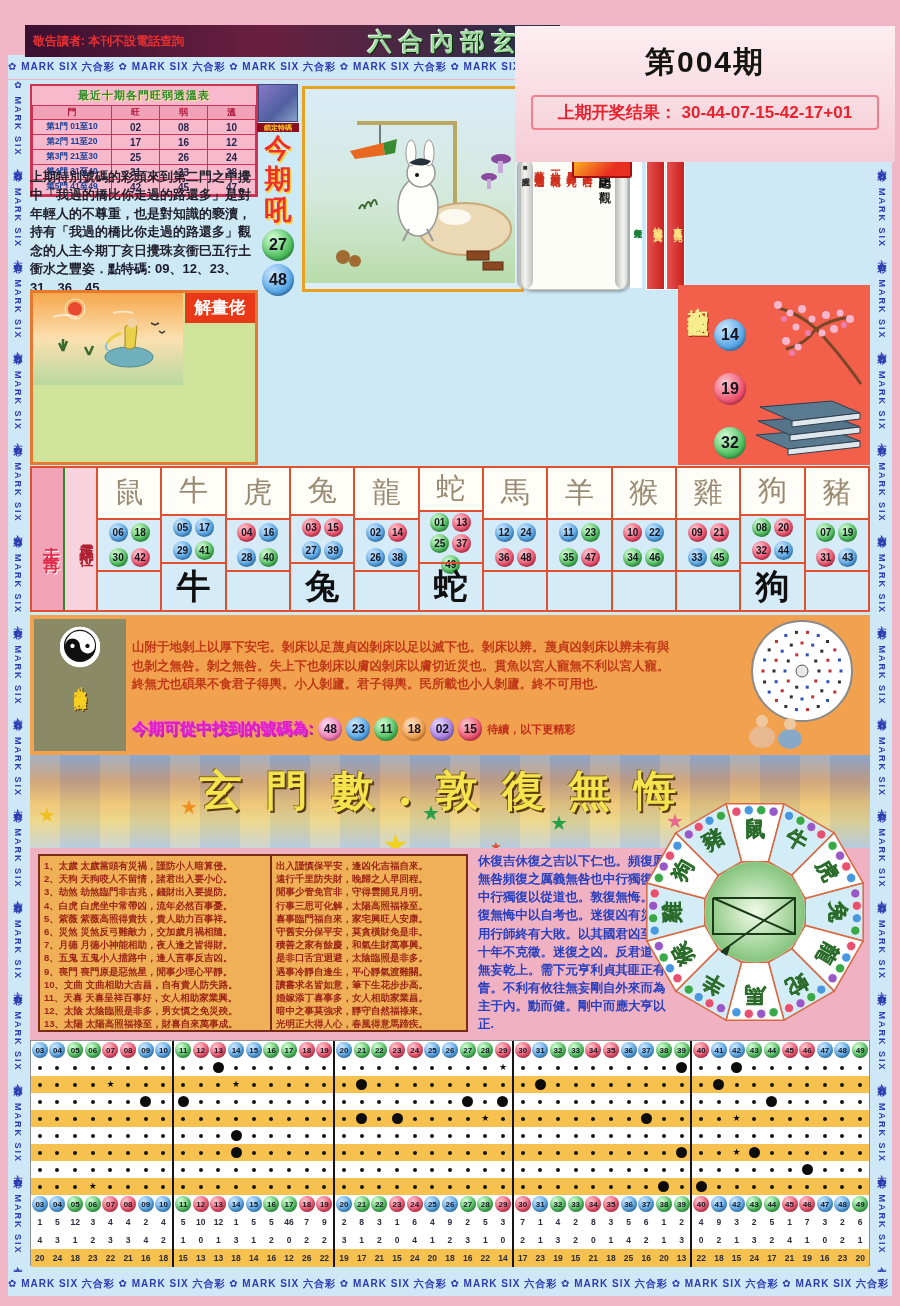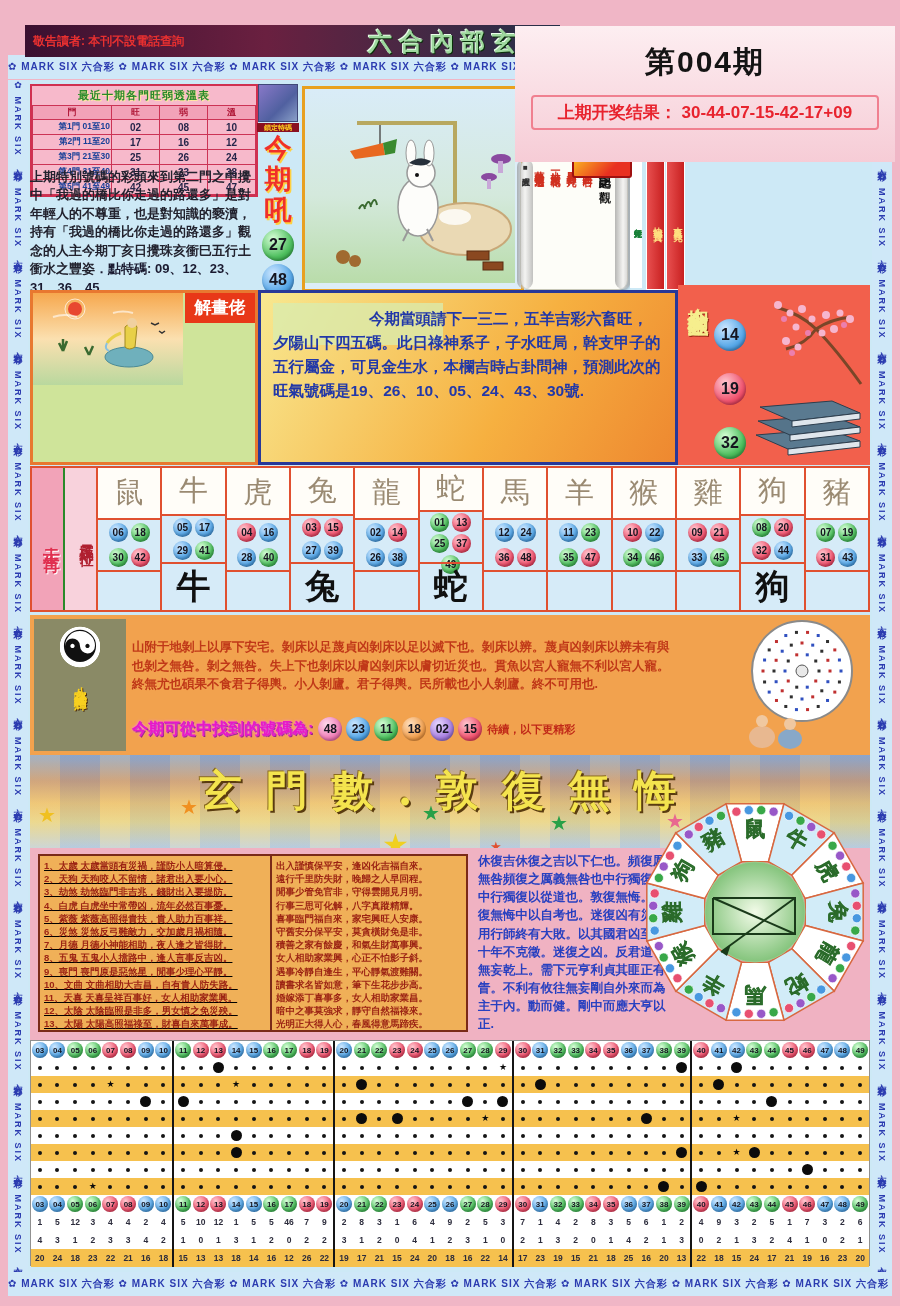--- a/index.html
+++ b/index.html
@@ -28,21 +28,21 @@
 
   .content{left:28px;top:80px;width:844px;height:1192px;background:#cde9f6;}
 
   
   .hot{left:30px;top:84px;width:224px;background:#f7b9cb;border:2px solid #d03050;}
   .hot-title{font-size:11px;font-weight:bold;color:#2a8a2a;text-align:center;padding:2px 0;letter-spacing:1px;text-shadow:1px 1px 0 #ffe9a0;}
   .hot table{border-collapse:collapse;width:100%;}
   .hot th{background:#f2a2b8;color:#b01838;font-size:9px;padding:0;}
   .hot td,.hot th{border:1px solid #cc3355;text-align:center;height:11px;}
   .hot td{font-size:10px;font-weight:bold;color:#26264a;}
-  .hot td.door{font-size:8.5px;color:#184098;text-align:right;}
+  .hot td.door{font-size:8.5px;color:#184098;}
 
   .commentary{left:30px;top:168px;width:222px;font-size:13px;font-weight:bold;color:#22222e;line-height:1.42;}
   .commentary .pick{color:#1a1a30;}
 
   
   .jinqi{left:254px;top:84px;width:48px;height:206px;text-align:center;}
   .badge-icon{width:38px;height:36px;margin:0 auto;background:linear-gradient(135deg,#8878c8,#5060a0 60%,#8aa0c8);border:1px solid #404878;}
   .badge-bar{width:42px;margin:1px auto;background:#8a1020;color:#ffd020;font-size:7px;font-weight:bold;line-height:9px;}
   .jinqi-char{font-size:27px;font-weight:900;color:#f03028;line-height:31px;text-shadow:1.5px 1.5px 0 #ffd040;}
   .ball{display:inline-flex;align-items:center;justify-content:center;border-radius:50%;font-weight:bold;color:#15151f;box-shadow:inset -1px -2px 3px rgba(0,0,0,.25);}
@@ -109,21 +109,21 @@
   .sunset{left:30px;top:755px;width:840px;height:93px;background:
     repeating-linear-gradient(90deg,rgba(255,220,150,.18) 0 30px,rgba(120,150,200,.15) 30px 70px),
     linear-gradient(180deg,#8fa8cd 0%,#c79a78 28%,#ecc372 52%,#e8d88e 72%,#c2d5e4 100%);}
   .sunset-title{position:absolute;left:0;right:0;top:8px;text-align:center;font-family:"DejaVu Serif","Liberation Serif",serif;font-size:42px;font-weight:900;color:#f4e44e;letter-spacing:24px;text-shadow:2px 2px 0 #5a3c10,-1px -1px 0 #8a6a20;white-space:nowrap;}
   .sunset-sub{position:absolute;left:24px;top:58px;font-family:"DejaVu Serif","Liberation Serif",serif;font-size:25px;font-weight:900;color:#5a4618;letter-spacing:9px;text-shadow:1.5px 1.5px 0 #efa02c;}
   .star{position:absolute;font-size:20px;}
 
   
   .verses{left:30px;top:848px;width:840px;height:192px;background:#f0b2c2;}
   .vpanel{position:absolute;top:6px;height:178px;background:#f0b058;border:2px solid #7a2a18;box-sizing:border-box;padding:3px 4px;overflow:hidden;}
-  .vpanel-left{left:8px;width:268px;text-decoration:underline;}
+  .vpanel-left{left:8px;width:268px;}
   .vpanel-right{left:240px;width:198px;}
   .vrow{font-size:9.5px;font-weight:bold;color:#9c2414;line-height:13.2px;white-space:nowrap;}
   .fuwen{position:absolute;left:448px;top:4px;width:194px;font-size:12.5px;font-weight:bold;color:#2840c0;line-height:1.45;}
 
   .wheel{left:638px;top:788px;width:234px;height:252px;z-index:5;}
 
   
   .matrix{left:30px;top:1040px;width:840px;height:226px;background:#fff;border:1px solid #909090;box-sizing:border-box;}
   .m-row{display:flex;width:100%;}
   .m-panel{display:flex;}
@@ -148,21 +148,21 @@
 
   <div class="abs banner-dark">
     <span class="notice">敬告讀者: 本刊不設電話查詢</span>
     <span class="masthead">六合內部玄機</span>
   </div>
 
   <div class="abs panel-issue">
     <div class="issue">第004期</div>
     <div class="result-line">
       <span>上期开奖结果：</span>
-      <span>30-44-07-15-42-17+09</span>
+      <span>30-44-07-15-42-17+01</span>
     </div>
   </div>
 
   <div class="abs hot">
     <div class="hot-title">最近十期各門旺弱透溫表</div>
     <table>
         <tbody id="hot-body">
           <tr>
             <th style="width: 78px;">門</th>
             <th>旺</th>
@@ -289,24 +289,20 @@
       <path d="M92 34 q8 -8 12 0 l-2 20 q-6 4 -10 0 Z" fill="#e8d048" stroke="#a08820"></path>
       <circle cx="99" cy="30" r="5" fill="#f0d0a0"></circle>
       <path d="M88 40 q-10 4 -14 10" stroke="#e8d048" stroke-width="3" fill="none"></path>
       <path d="M74 50 q-3 6 2 8" stroke="#88c0e0" stroke-width="2" fill="none"></path>
       <path d="M30 58 l4 -10 M30 58 l-4 -8 M30 58 l0 -12 M56 62 l4 -9 M56 62 l-4 -8" stroke="#3a6a30" stroke-width="2.5"></path>
       <path d="M118 30 l4 2 l4 -2 M126 38 l3 2 l3 -2" stroke="#333" stroke-width="1.5" fill="none"></path>
     </svg>
     <div class="jiehua-label">解畫佬</div>
   </div>
 
-  <div class="abs forecast">
-    <div class="forecast-ghost"></div>
-    <p><span>今期當頭請下一三二，五羊吉彩六畜旺，夕陽山下四五碼。此日祿神系子，子水旺局，幹支甲子的五行屬金，可見金生水，本欄吉時占卦問神，預測此次的旺氣號碼是</span><span>19、26、10、05、24、43、30號.</span></p>
-  </div>
 
   <div class="abs fire">
     <div class="fire-label v">今期火數生旺</div>
     <div class="fire-balls" id="fire-balls">
         <span class="ball blue" style="height: 32px; width: 32px; font-size: 16px;">14</span>
         <span class="ball red" style="height: 32px; width: 32px; font-size: 16px;">19</span>
         <span class="ball green" style="height: 32px; width: 32px; font-size: 16px;">32</span>
       </div>
     <svg class="abs" style="left:78px;top:4px" width="110" height="100" viewBox="0 0 110 100">
       <path d="M105 95 Q80 60 60 40 Q45 25 20 18 M60 40 Q75 30 95 28 M60 40 Q50 55 30 60" stroke="#7a4628" stroke-width="3" fill="none"></path>
@@ -578,25 +574,25 @@
         <div class="vrow">9、喪門 喪門原是惡煞星，閒事少理心平靜。</div>
         <div class="vrow">10、文曲 文曲相助大吉昌，自有貴人防失路。</div>
         <div class="vrow">11、天喜 天喜呈祥百事好，女人相助家業興。</div>
         <div class="vrow">12、太陰 太陰臨照是非多，男女慎之免災殃。</div>
         <div class="vrow">13、太陽 太陽高照福祿至，財喜自來萬事成。</div>
       </div>
     <div class="vpanel vpanel-right" id="verses-right">
         <div class="vrow">出入謹慎保平安，逢凶化吉福自來。</div>
         <div class="vrow">遠行千里防失財，晚歸之人早回程。</div>
         <div class="vrow">閒事少管免官非，守得雲開見月明。</div>
-        <div class="vrow">行事三思可化解，八字真蹤精輝。</div>
+        <div class="vrow">行事三思可化解，太陽高照福祿至。</div>
         <div class="vrow">喜事臨門福自來，家宅興旺人安康。</div>
         <div class="vrow">守舊安分保平安，莫貪橫財免是非。</div>
         <div class="vrow">積善之家有餘慶，和氣生財萬事興。</div>
-        <div class="vrow">女人相助家業興，心正不怕影子斜。</div>
+        <div class="vrow">是非口舌宜迴避，太陰臨照是非多。</div>
         <div class="vrow">遇事冷靜自逢生，平心靜氣渡難關。</div>
         <div class="vrow">讀書求名皆如意，筆下生花步步高。</div>
         <div class="vrow">婚嫁添丁喜事多，女人相助家業昌。</div>
         <div class="vrow">暗中之事莫強求，靜守自然福祿來。</div>
         <div class="vrow">光明正大得人心，春風得意馬蹄疾。</div>
       </div>
     <div class="fuwen">休復吉休復之吉以下仁也。頻復厲無咎頻復之厲義無咎也中行獨復。中行獨復以從道也。敦復無悔。敦復無悔中以自考也。迷復凶有災眚用行師終有大敗。以其國君凶至于十年不克徵。迷復之凶。反君道也無妄乾上。需下元亨利貞其匪正有眚。不利有攸往無妄剛自外來而為主于內。動而健。剛中而應大亨以正.</div>
   </div>
 
   <div class="abs wheel">

